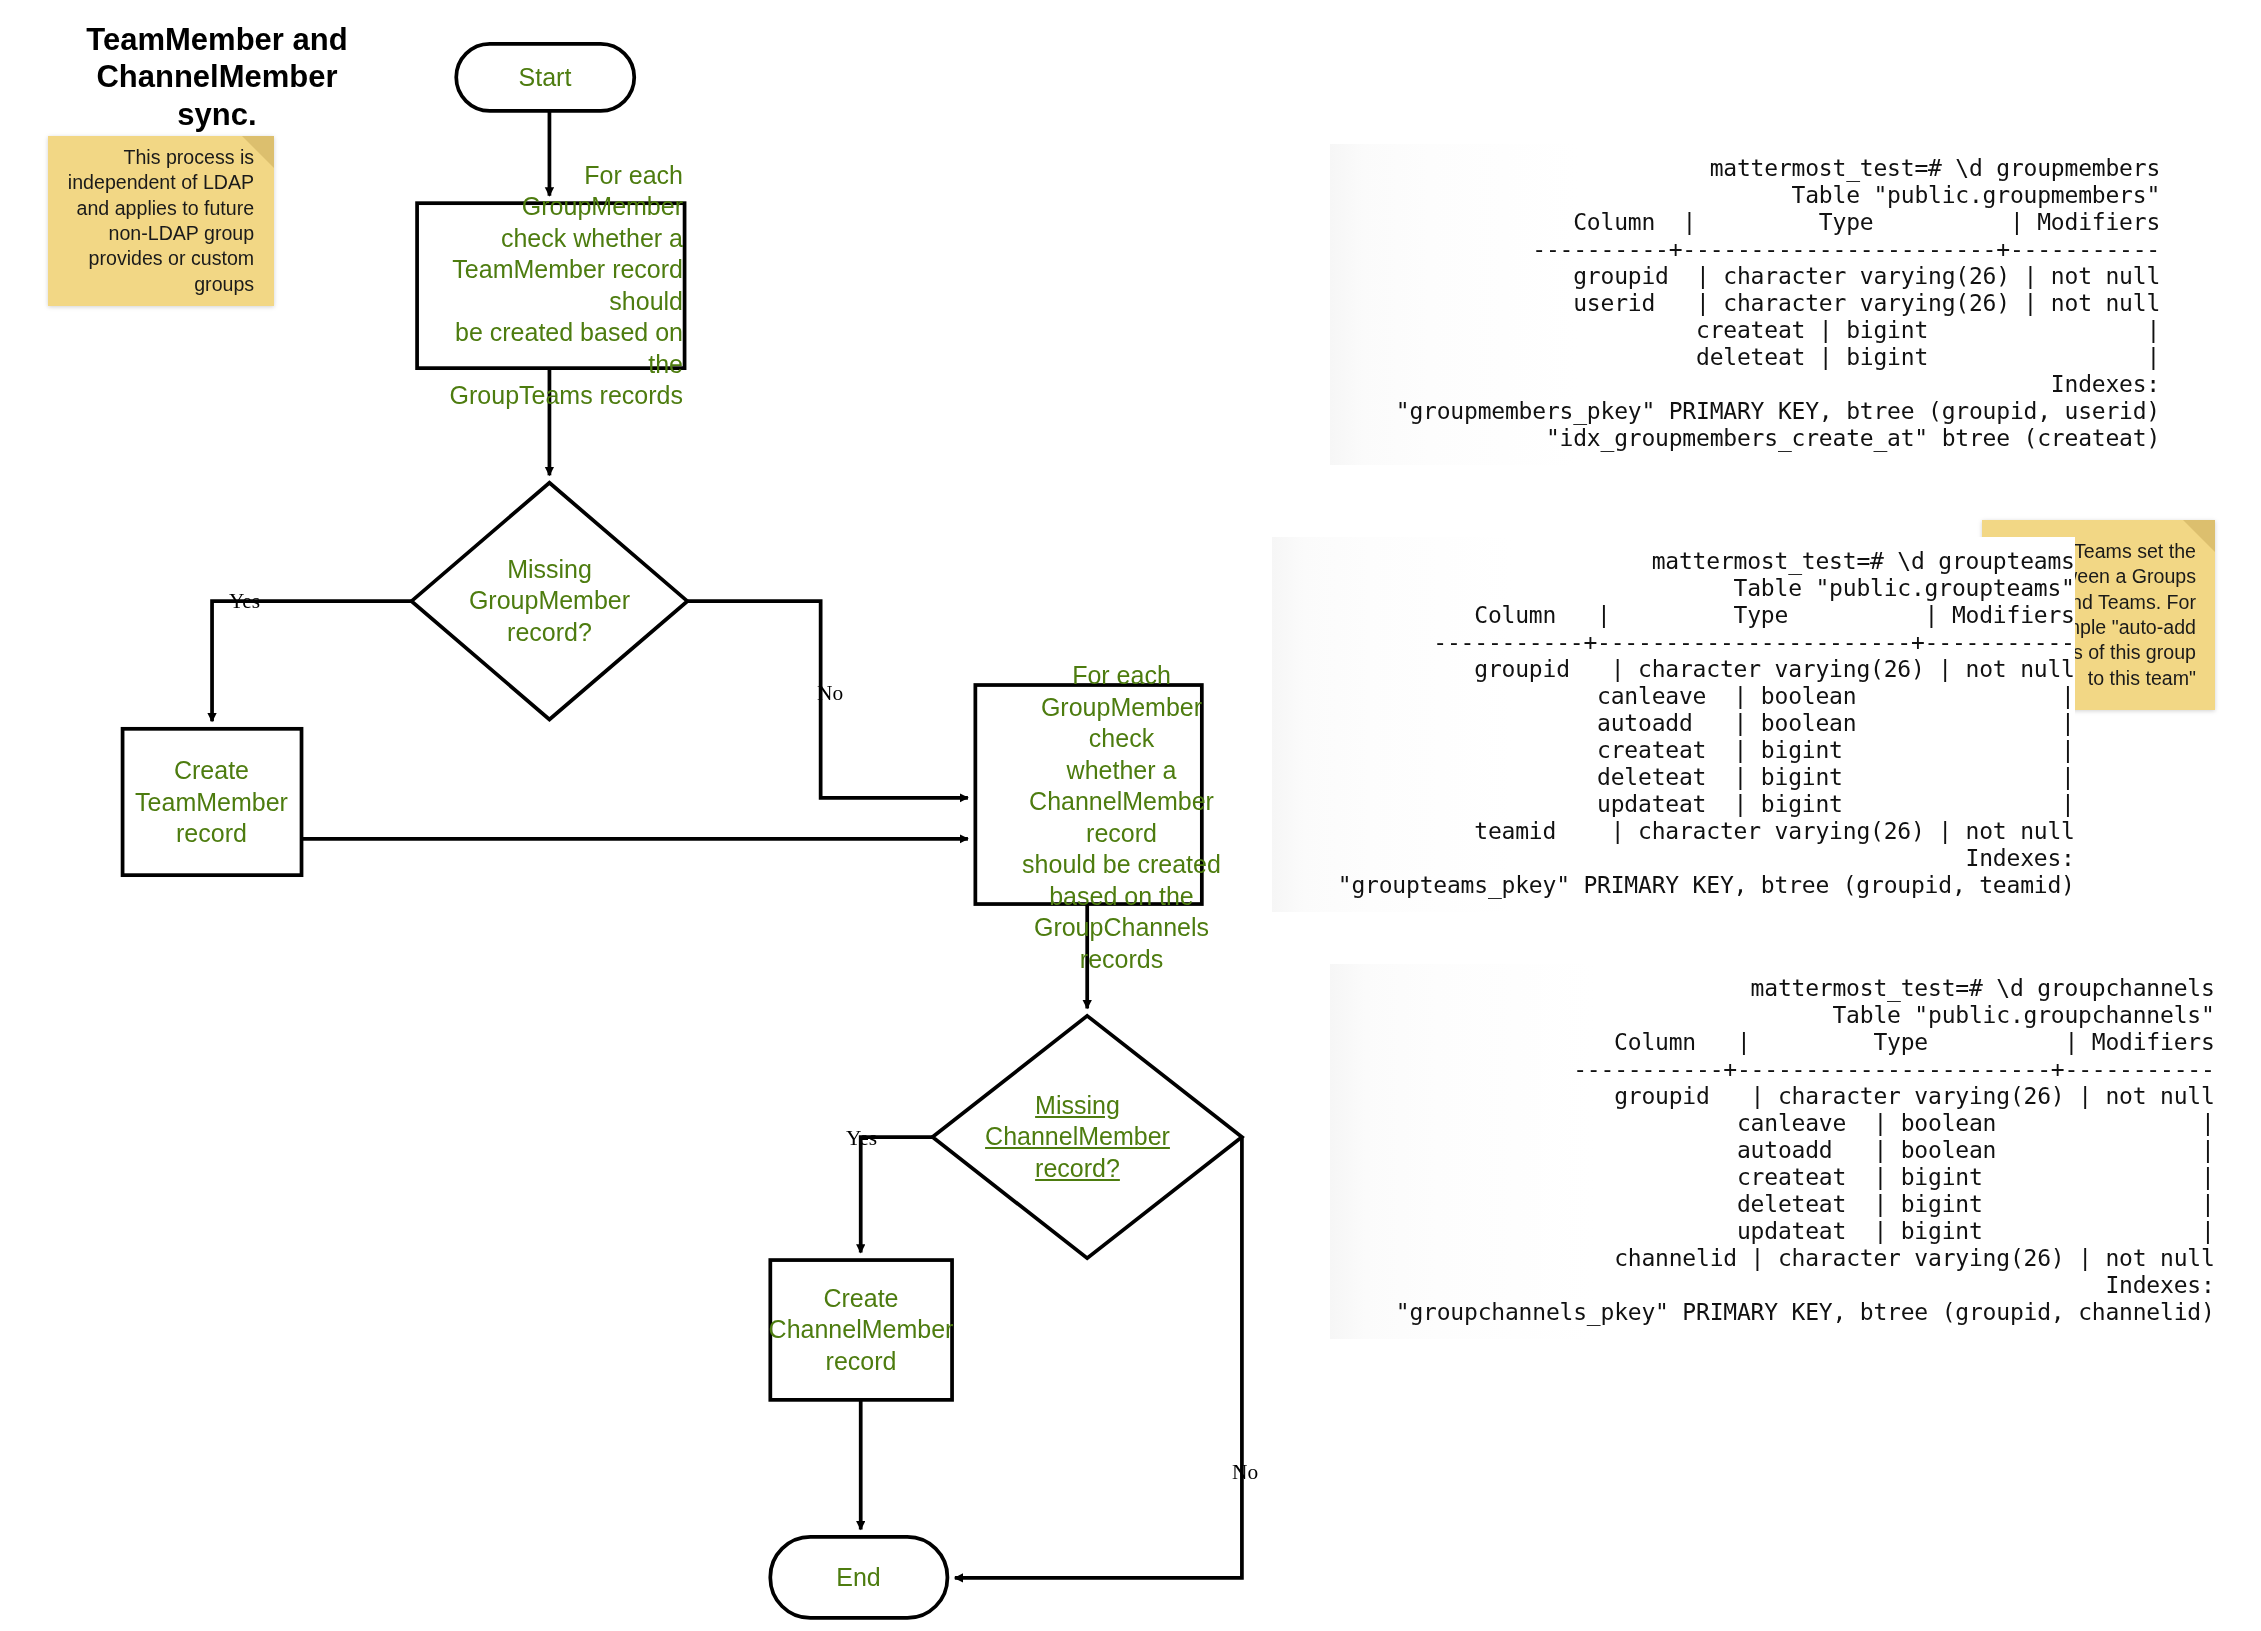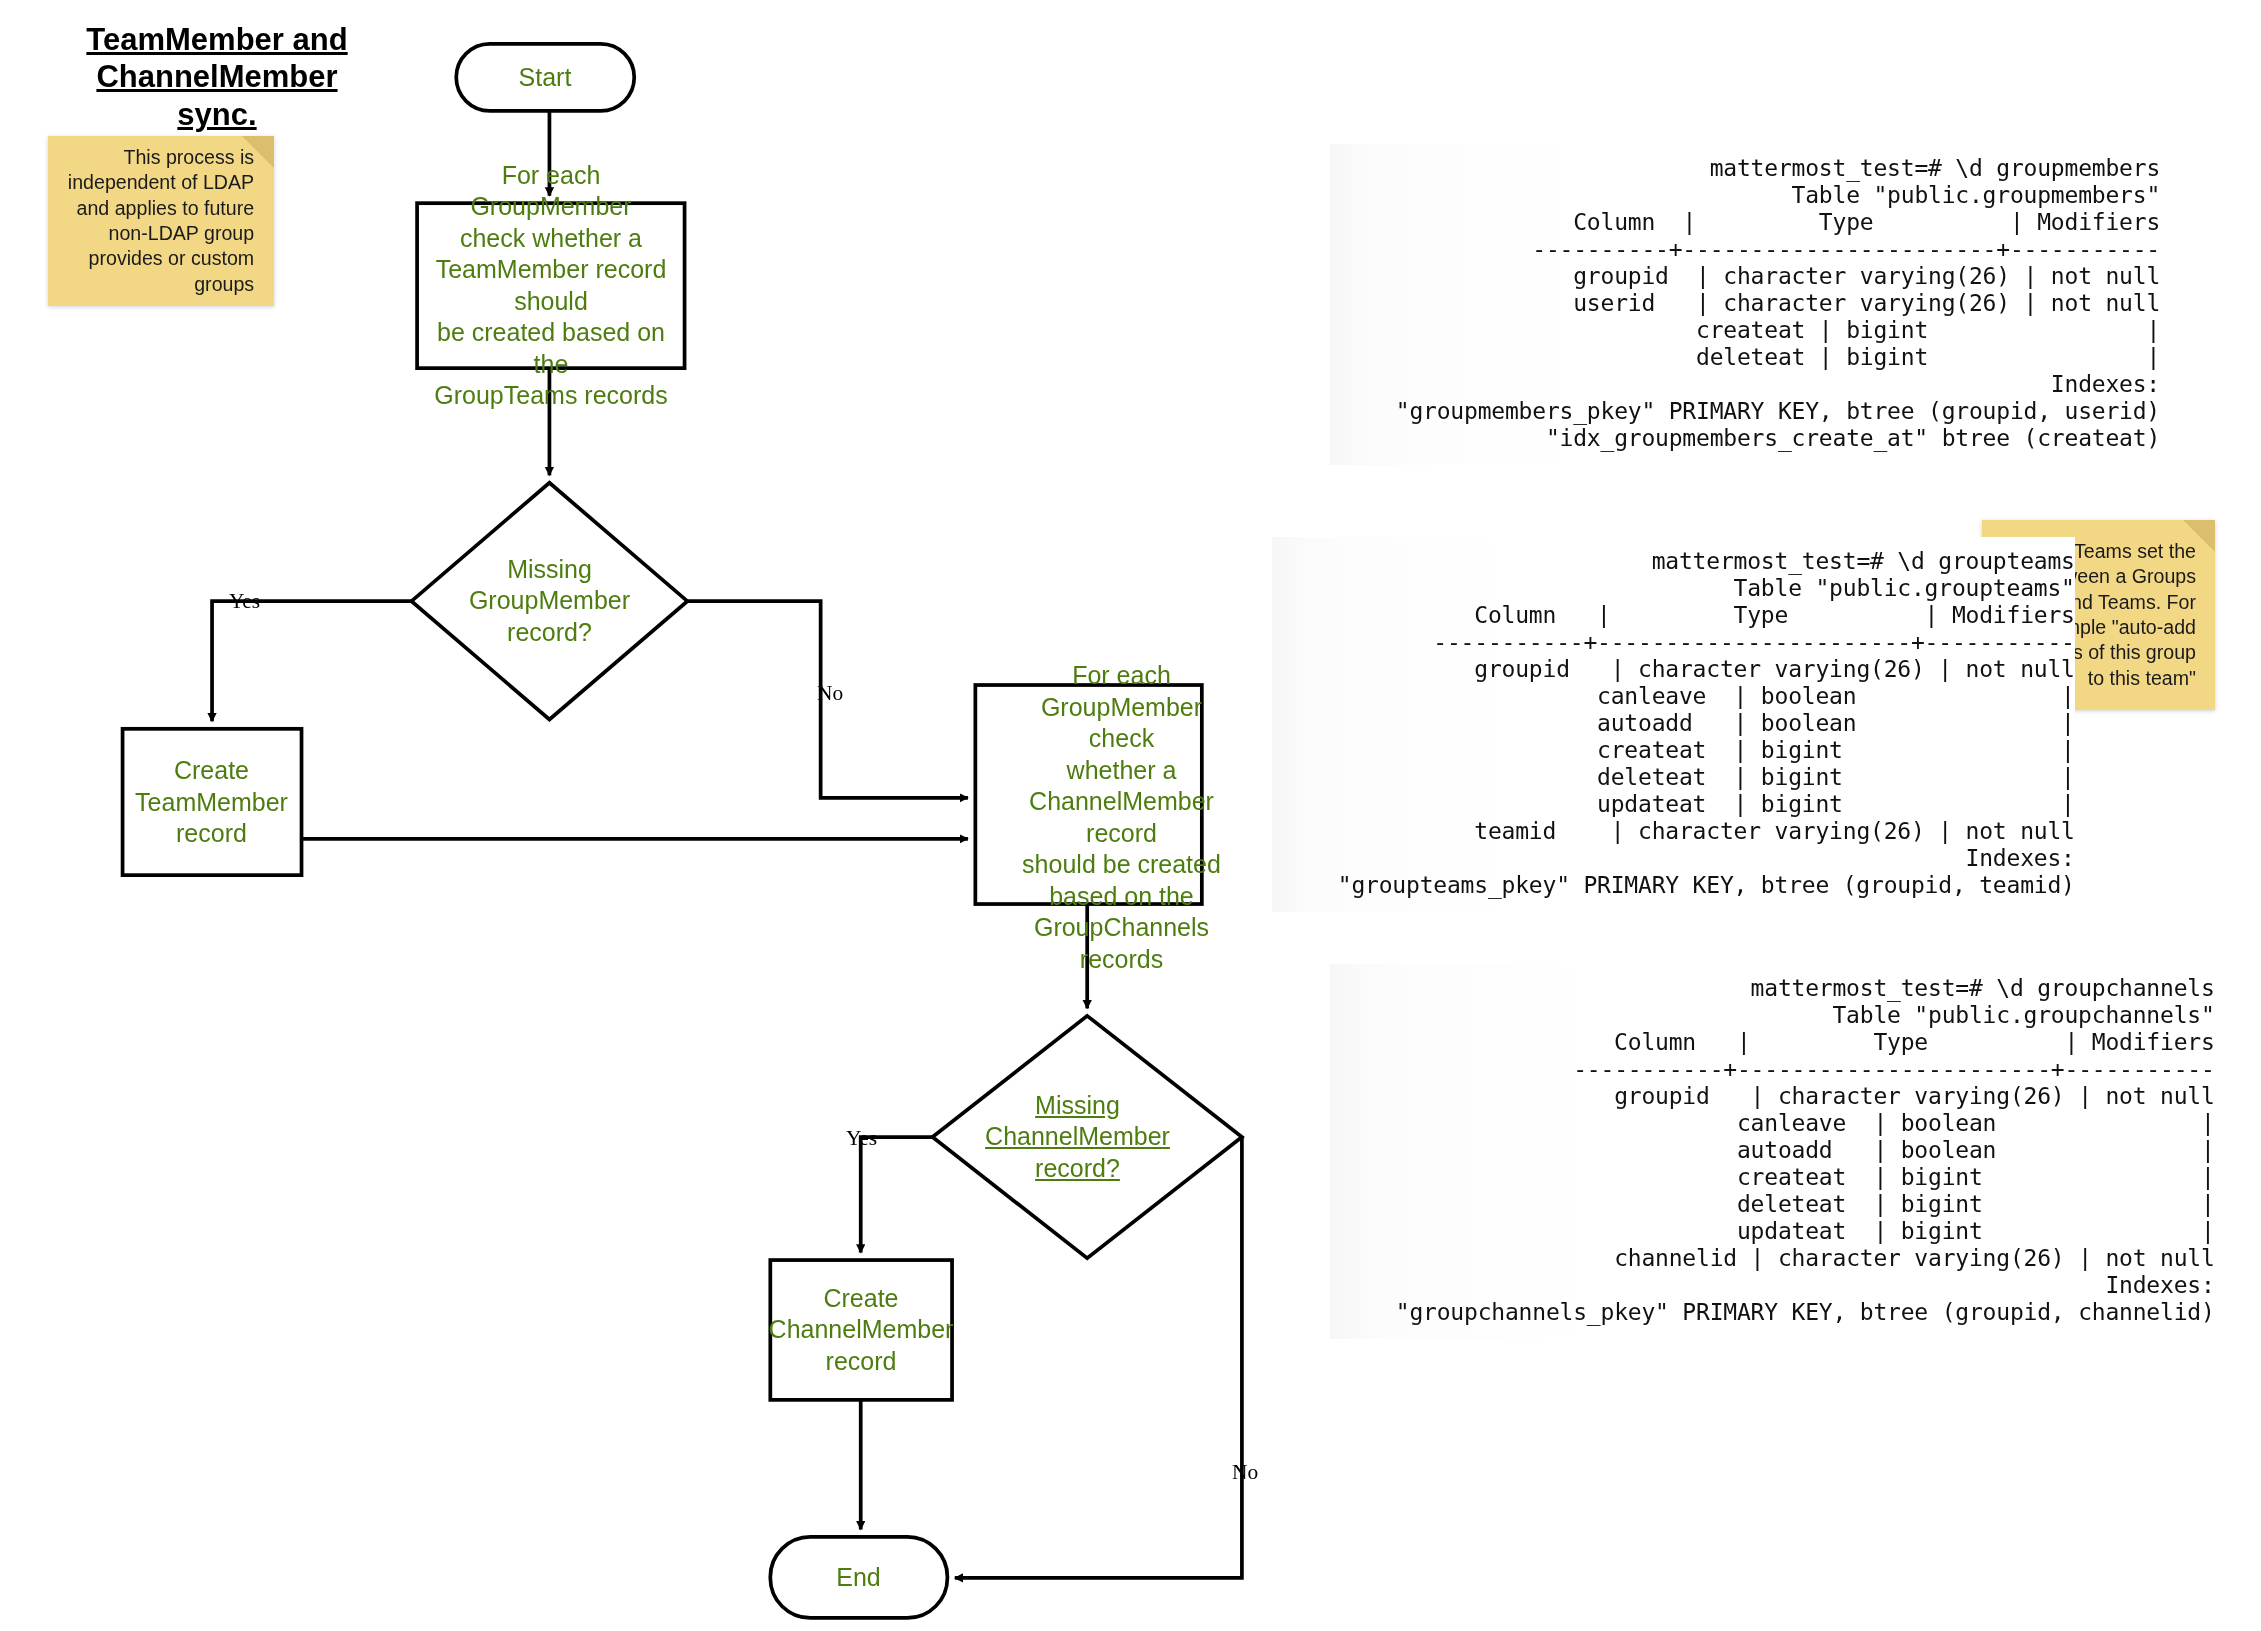--- a/index.html
+++ b/index.html
@@ -26,21 +26,20 @@
     position: absolute;
     left: 56px;
     top: 20.5px;
     width: 322px;
     text-align: center;
     font-size: 31px;
     font-weight: bold;
     line-height: 1.22;
     color: #000000;
     white-space: pre-line;
-    text-decoration: underline;
   }
   
   .sticky {
     position: absolute;
     box-sizing: border-box;
     background: #f2d785;
     color: #1a1a1a;
     text-align: right;
     font-size: 19.6px;
     line-height: 1.30;
@@ -163,21 +162,21 @@
     <path d="M1332,1220 L1332,1693 L1024,1693" stroke="#000000" stroke-width="4" fill="none" marker-end="url(#arrow)"></path>
 
     <path d="M923,1502 L923,1641" stroke="#000000" stroke-width="4" fill="none" marker-end="url(#arrow)"></path>
   </svg>
 
   <div class="diagram-title">TeamMember and
 ChannelMember sync.</div>
 
   <div class="node-label" style="left:456px; top:44px; width:178px; height:67px;">Start</div>
 
-  <div class="node-label" style="left:419px; top:205px; width:264px; height:161px;">For each GroupMember
+  <div class="node-label" style="left:419px; top:205px; width:264px; height:161px;text-align:right;">For each GroupMember
 check whether a
 TeamMember record should
 be created based on the
 GroupTeams records</div>
 
   <div class="node-label" style="left:429px; top:559px; width:241px; height:84px;">Missing GroupMember
 record?</div>
 
   <div class="node-label" style="left:124px; top:731px; width:175px; height:143px;">Create
 TeamMember

